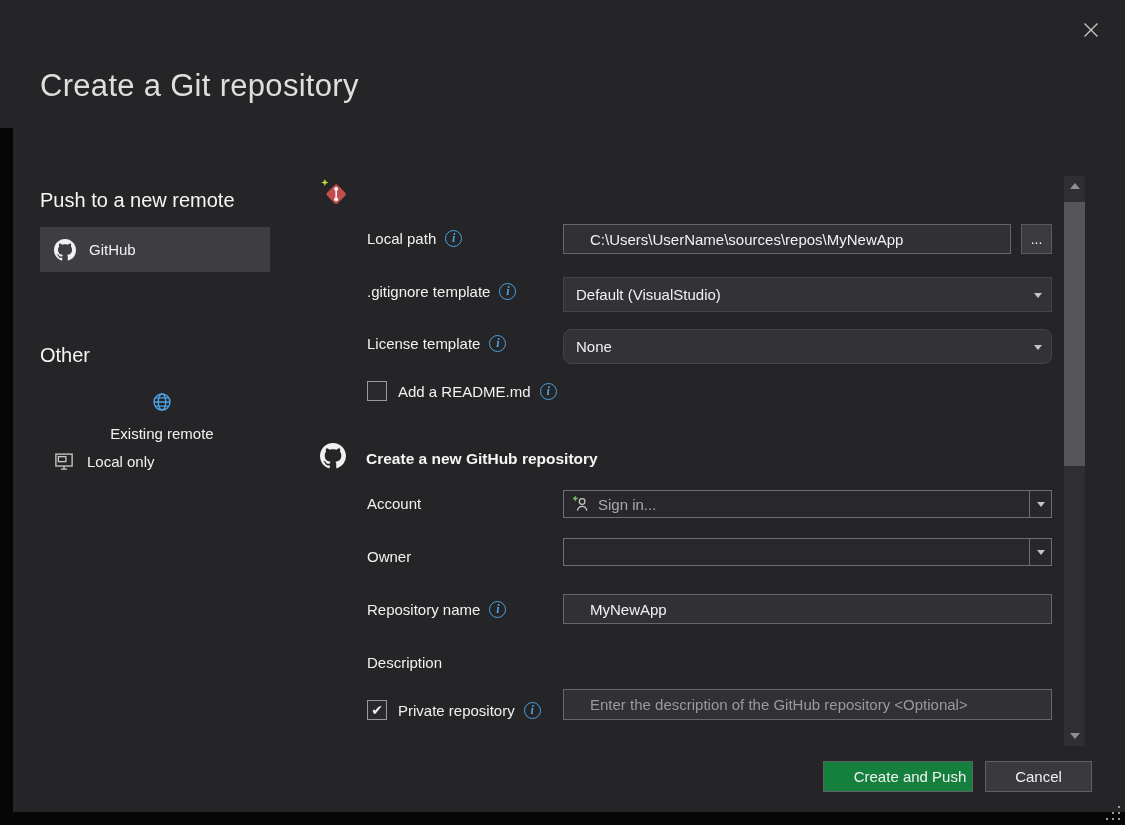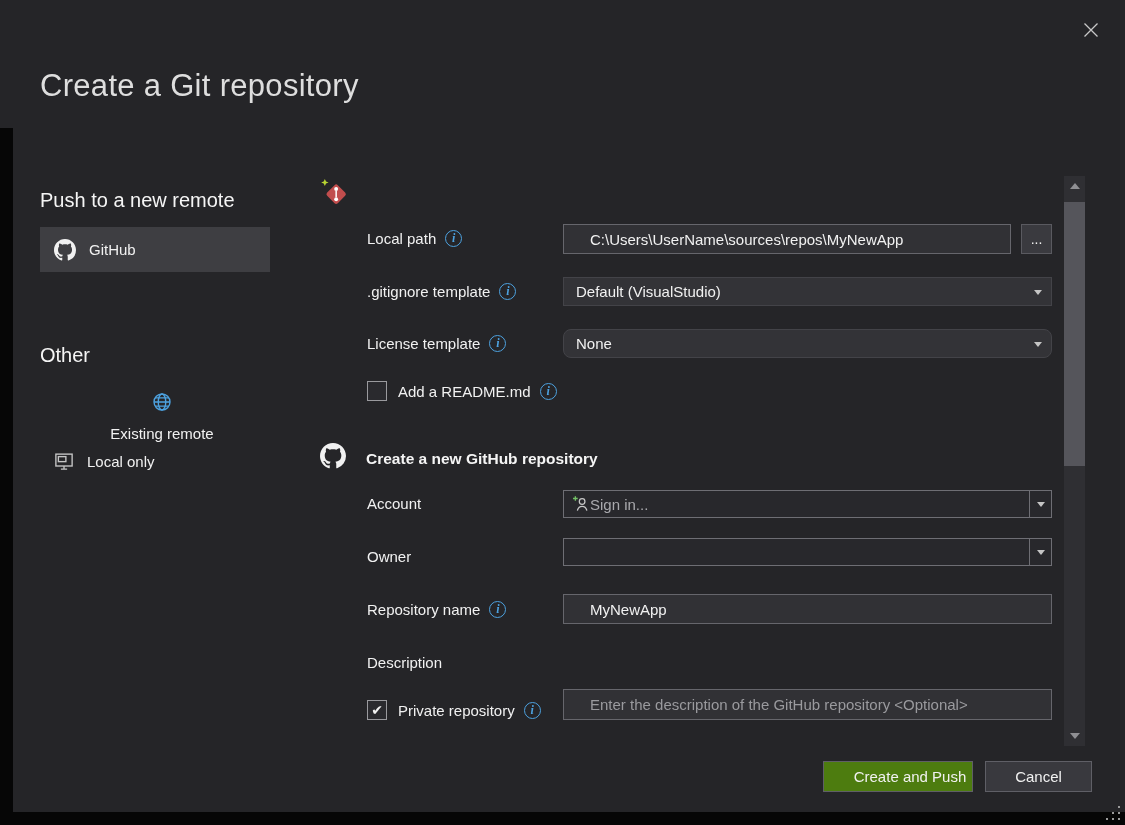--- a/index.html
+++ b/index.html
@@ -33,38 +33,38 @@
     font-family:"Liberation Serif", serif;font-style:italic;font-weight:bold;font-size:12px;cursor:pointer;}
   .info::after{content:"i";}
 
   .textbox{position:absolute;background:#313135;border:1px solid #66666c;color:#f1f1f1;font-size:15px;
     padding:0 26px;box-sizing:border-box;height:30px;font-family:inherit;outline:none;}
   .textbox::placeholder{color:#9a9a9e;}
 
   .browse{position:absolute;background:#3a3a3f;border:1px solid #5a5a60;color:#f1f1f1;font-size:14px;
     display:flex;align-items:center;justify-content:center;box-sizing:border-box;cursor:pointer;}
 
-  .dropdown{position:absolute;background:#333337;border:1px solid #434348;height:29px;display:flex;align-items:center;
+  .dropdown{position:absolute;background:#333337;border:1px solid #434348;height:35px;display:flex;align-items:center;
     padding:0 12px;font-size:15px;box-sizing:border-box;cursor:pointer;color:#f1f1f1;}
   .caret{position:absolute;right:9px;top:50%;margin-top:-2px;width:0;height:0;
     border-left:4.5px solid transparent;border-right:4.5px solid transparent;border-top:5px solid #c5c5c5;}
 
   .combo{position:absolute;background:#28282c;border:1px solid #6e6e74;height:28px;display:flex;align-items:center;
-    padding:0 8px;font-size:15px;box-sizing:border-box;color:#a9a9ad;}
+    gap:8px;padding:0 8px;font-size:15px;box-sizing:border-box;color:#a9a9ad;}
   .combo-btn{position:absolute;right:0;top:0;bottom:0;width:21px;border-left:1px solid #6e6e74;
     display:flex;align-items:center;justify-content:center;cursor:pointer;}
   .combo-btn .caret{position:static;margin:0;}
 
   .checkbox{position:absolute;width:20px;height:20px;background:#2a2a2e;border:1px solid #9a9a9e;
     box-sizing:border-box;display:flex;align-items:center;justify-content:center;cursor:pointer;}
   .checkbox.checked::after{content:"\2714";color:#f1f1f1;font-size:14px;line-height:1;}
 
   .btn{position:absolute;height:31px;border:1px solid #5f5f66;color:#f1f1f1;font-size:15px;
     display:flex;align-items:center;justify-content:center;box-sizing:border-box;cursor:pointer;}
-  .btn-primary{background:#4d7c0f;padding-left:24px;}
+  .btn-primary{background:#15803d;padding-left:24px;}
   .btn-secondary{background:#39393e;}
 
   
   .scroll{position:absolute;left:1064px;top:176px;width:21px;height:570px;background:#2f2f33;}
   .scroll-arrow{position:absolute;left:0;width:21px;height:20px;display:flex;align-items:center;justify-content:center;cursor:pointer;}
   .scroll-arrow.up{top:0;}
   .scroll-arrow.down{bottom:0;}
   .tri-up{width:0;height:0;border-left:5px solid transparent;border-right:5px solid transparent;border-bottom:6px solid #8f8f93;}
   .tri-down{width:0;height:0;border-left:5px solid transparent;border-right:5px solid transparent;border-top:6px solid #8f8f93;}
   .scroll-thumb{position:absolute;left:0;top:26px;width:21px;height:264px;background:#55555b;cursor:grab;}

